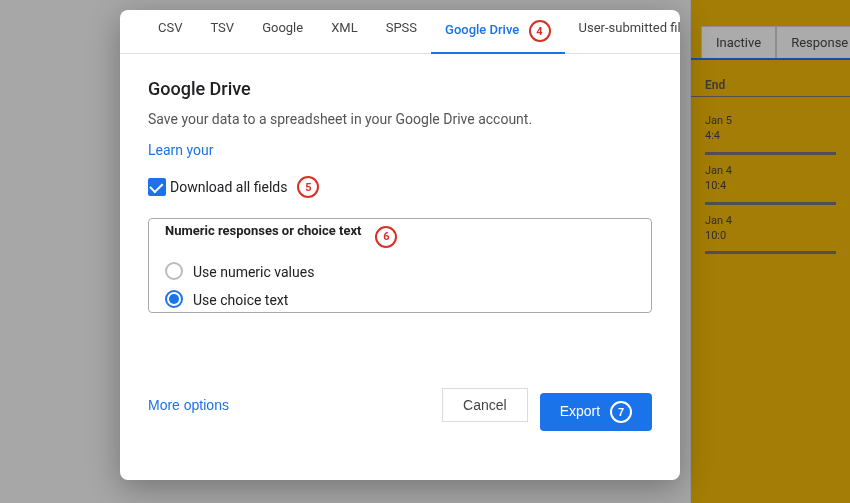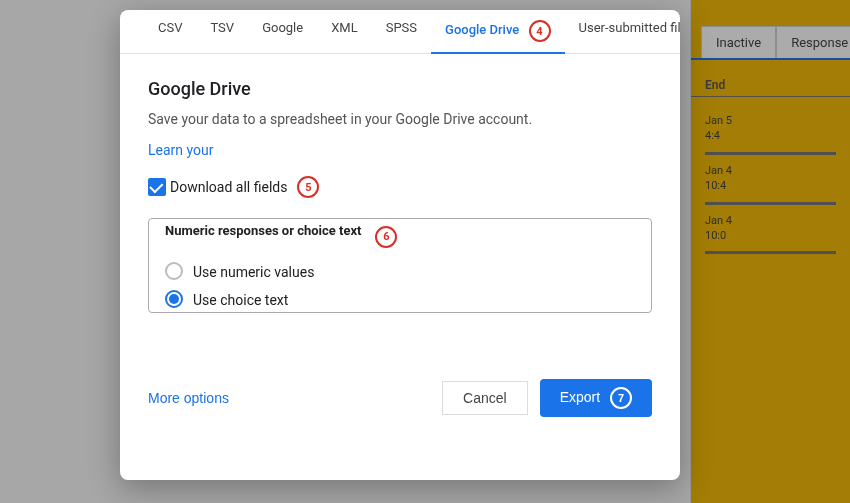--- a/index.html
+++ b/index.html
@@ -302,20 +302,21 @@
     .btn-export {
       font-size: 14px;
       color: #fff;
       background: #1a73e8;
       border: none;
       border-radius: 4px;
       padding: 8px 20px;
       cursor: pointer;
       font-weight: 500;
       position: relative;
+      margin-top: 14px;
     }
   </style>
 </head>
 <body>
 
 <div class="page-bg"></div>
 
 <div class="right-panel">
   <div class="right-panel-tabs">
     <div class="right-tab">Inactive</div>

